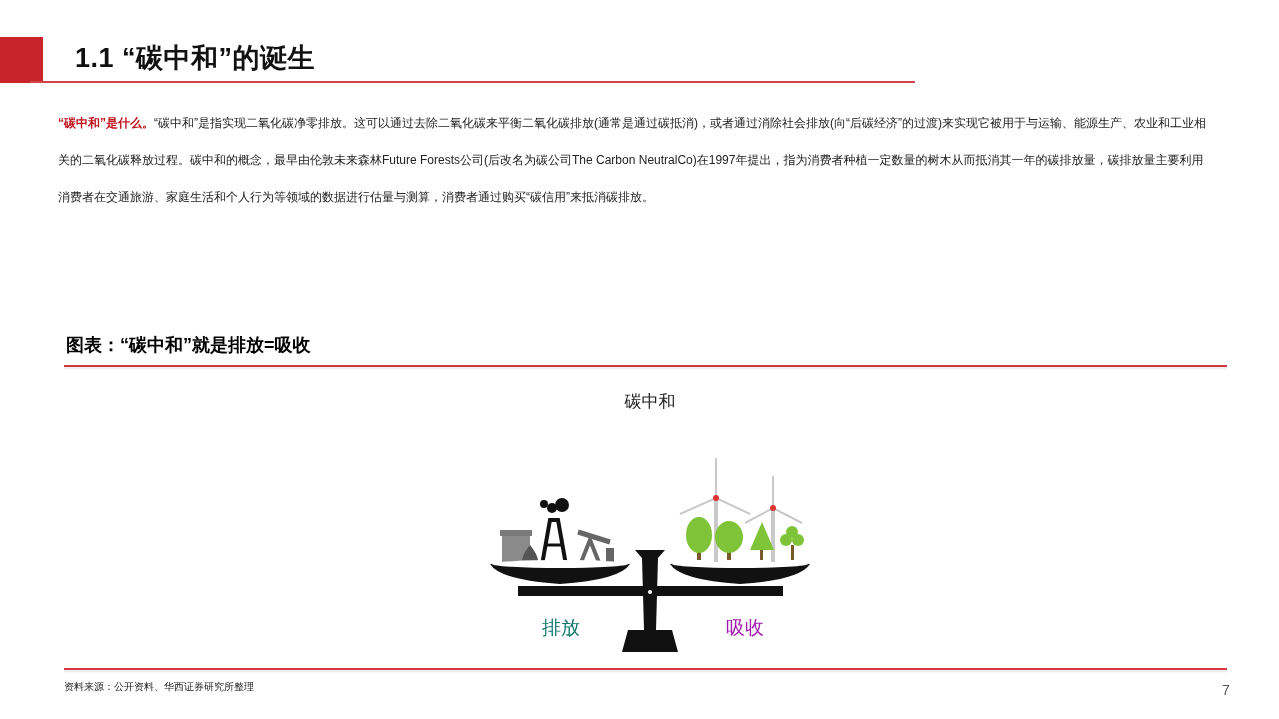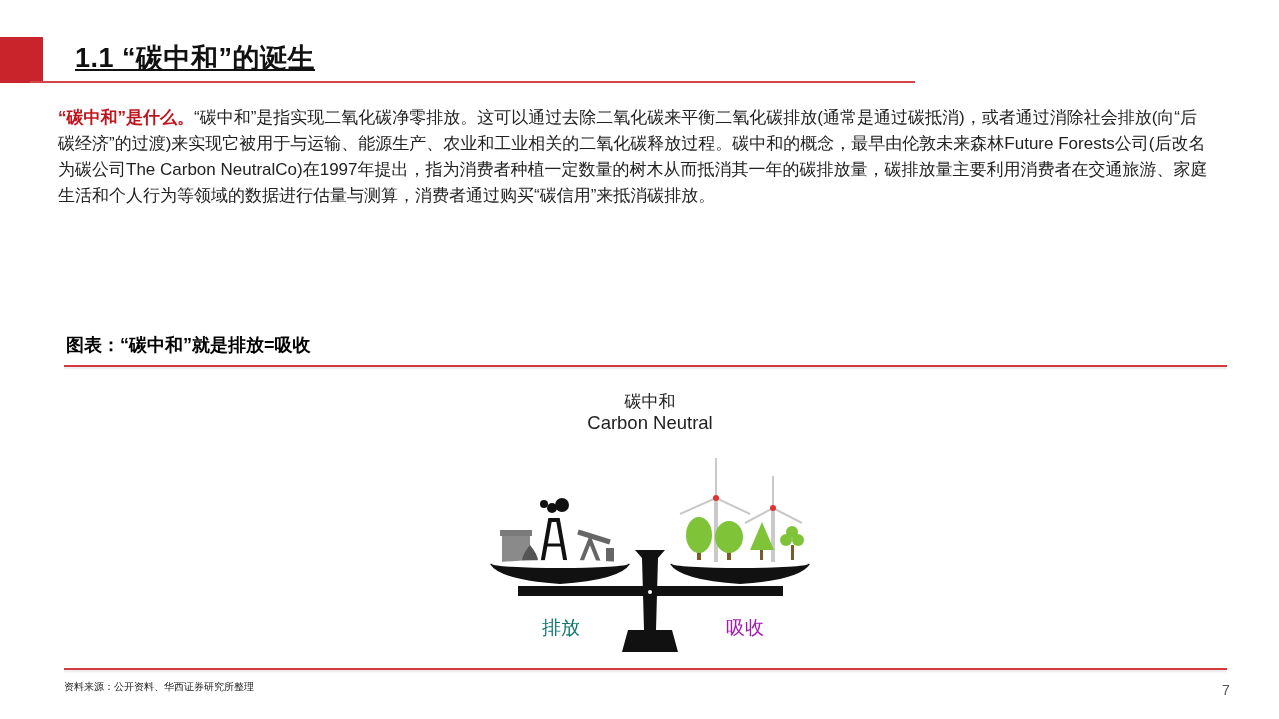--- a/index.html
+++ b/index.html
@@ -1,21 +1,21 @@
 <!DOCTYPE html>
 <html><head>
 <meta charset="utf-8">
 <style>
   html, body { margin:0; padding:0; background:#ffffff; }
   body { width:1279px; height:719px; position:relative; overflow:hidden;
          font-family:"Liberation Sans","DejaVu Sans",sans-serif; color:#1a1a1a; }
   .red-block { position:absolute; left:0; top:37px; width:43px; height:46px; background:#c9242b; }
   .title-line { position:absolute; left:30px; top:81px; width:885px; height:2px; background:#d4454a; }
-  .page-title { position:absolute; left:75px; top:40px; font-size:27px; font-weight:bold; letter-spacing:0.5px; color:#111; white-space:nowrap;text-decoration:underline; }
-  .body-text { position:absolute; left:58px; top:105px; width:1150px; font-size:17px; line-height:26px; color:#222; }
+  .page-title { position:absolute; left:75px; top:40px; font-size:27px; font-weight:bold; letter-spacing:0.5px; color:#111; white-space:nowrap; }
+  .body-text { position:absolute; left:58px; top:105px; width:1150px; font-size:12px; line-height:37px; color:#222; }
   .body-text .hl { color:#c0141c; font-weight:bold; }
   .fig-caption { position:absolute; left:66px; top:333px; font-size:18px; font-weight:bold; color:#000000;text-align:right; }
   .fig-line-top { position:absolute; left:64px; top:365px; width:1163px; height:2px; background:#d33a40; box-shadow:0 2px 2px #e6e6e6; }
   .fig-line-bottom { position:absolute; left:64px; top:668px; width:1163px; height:2px; background:#d33a40; box-shadow:0 2px 2px #e6e6e6; }
   .source { position:absolute; left:64px; top:680px; font-size:10px; color:#222; }
   .page-num { position:absolute; left:1222px; top:682px; font-size:14px; color:#555; }
   .figure { position:absolute; left:480px; top:380px; width:340px; height:280px; }
   .fig-title-cn { position:absolute; left:0; width:340px; top:10px; text-align:center; font-size:17px; color:#222; }
   .fig-title-en { position:absolute; left:0; width:340px; top:32px; text-align:center; font-size:18.5px; color:#222; }
   .label-left { position:absolute; left:62px; top:235px; font-size:19px; color:#0f766e; }
@@ -28,21 +28,20 @@
 <div class="page-title">1.1 “碳中和”的诞生</div>
 <div class="title-line"></div>
 
 <div class="body-text"><span class="hl">“碳中和”是什么。</span><span>“碳中和”是指实现二氧化碳净零排放。这可以通过去除二氧化碳来平衡二氧化碳排放(通常是通过碳抵消)，或者通过消除社会排放(向“后碳经济”的过渡)来实现它被用于与运输、能源生产、农业和工业相关的二氧化碳释放过程。碳中和的概念，最早由伦敦未来森林Future Forests公司(后改名为碳公司The Carbon NeutralCo)在1997年提出，指为消费者种植一定数量的树木从而抵消其一年的碳排放量，碳排放量主要利用消费者在交通旅游、家庭生活和个人行为等领域的数据进行估量与测算，消费者通过购买“碳信用”来抵消碳排放。</span></div>
 
 <div class="fig-caption">图表：“碳中和”就是排放=吸收</div>
 <div class="fig-line-top"></div>
 
 <div class="figure">
   <div class="fig-title-cn">碳中和</div>
-  <div class="fig-title-en">Carbon Neutral</div>
   <svg width="340" height="280" style="position:absolute;left:0;top:0">
 
     <g>
       <rect x="22" y="155" width="28" height="30" fill="#8a8a8a"></rect>
       <rect x="20" y="150" width="32" height="6" fill="#7a7a7a"></rect>
     </g>
     <g>
         <path d="M50 165 q8 10 8 16 a8 8 0 0 1 -16 0 q0 -6 8 -16z" fill="#555"></path>
       </g>
     <g>

